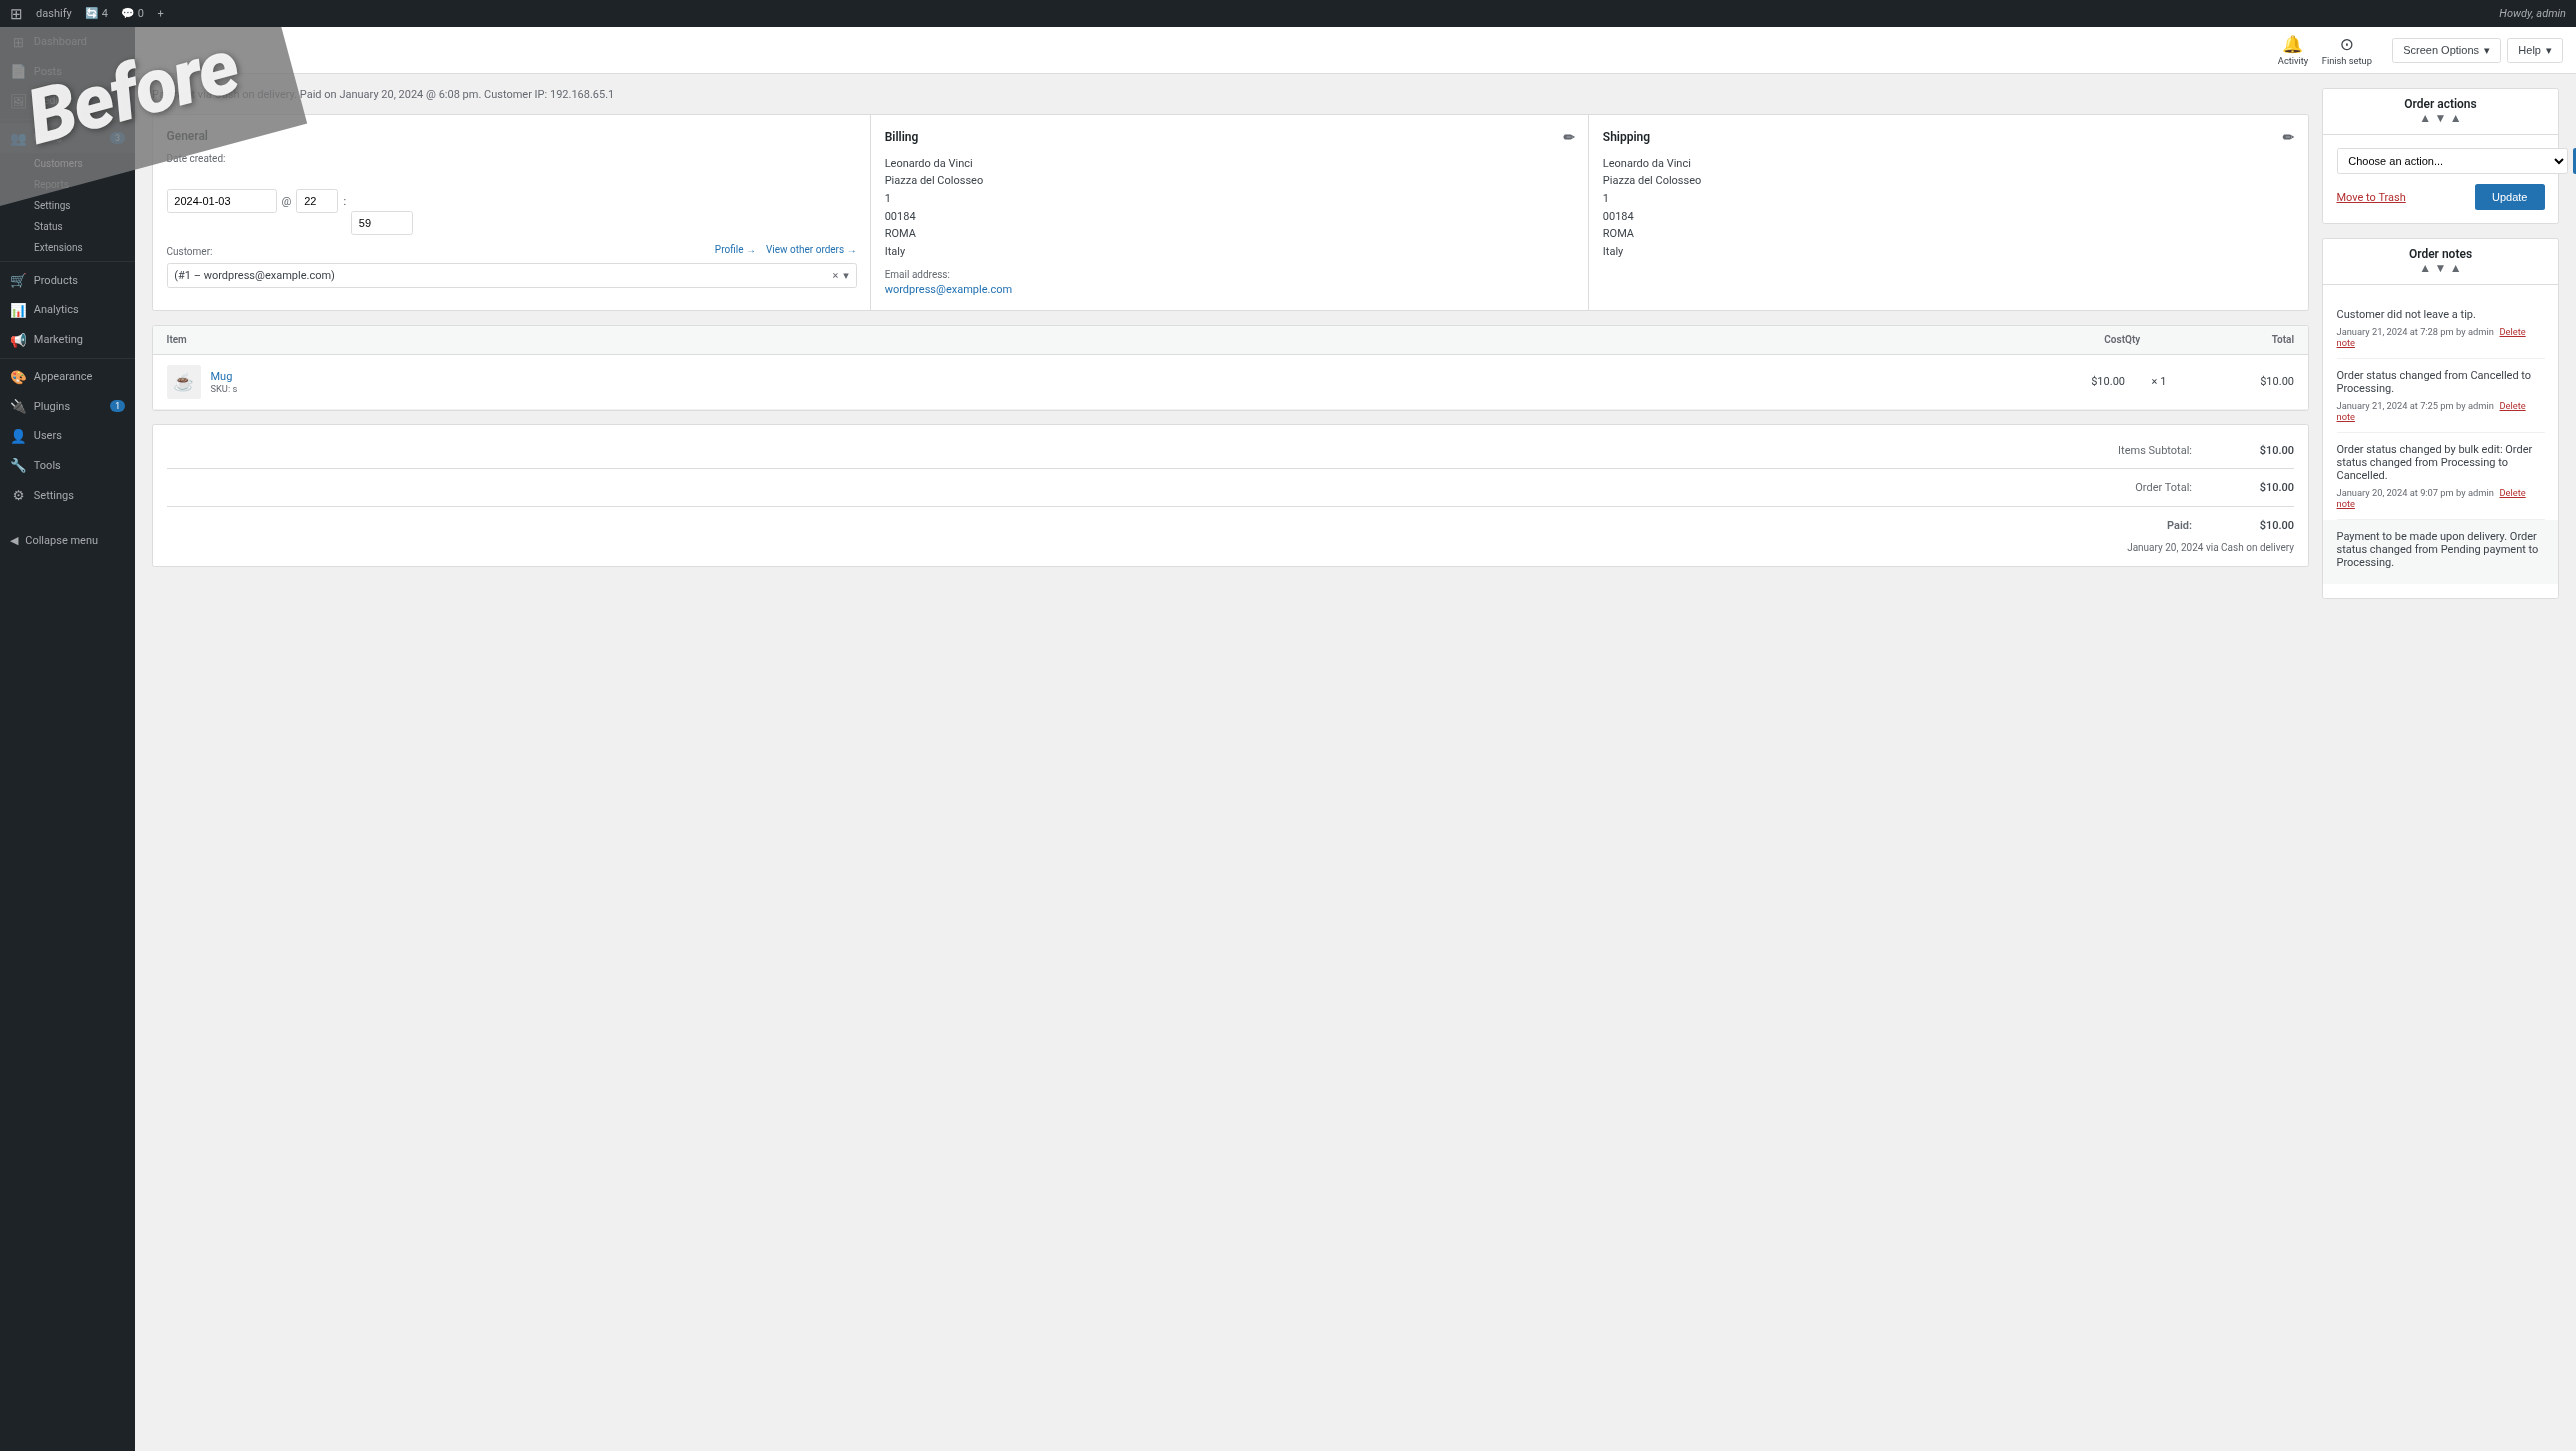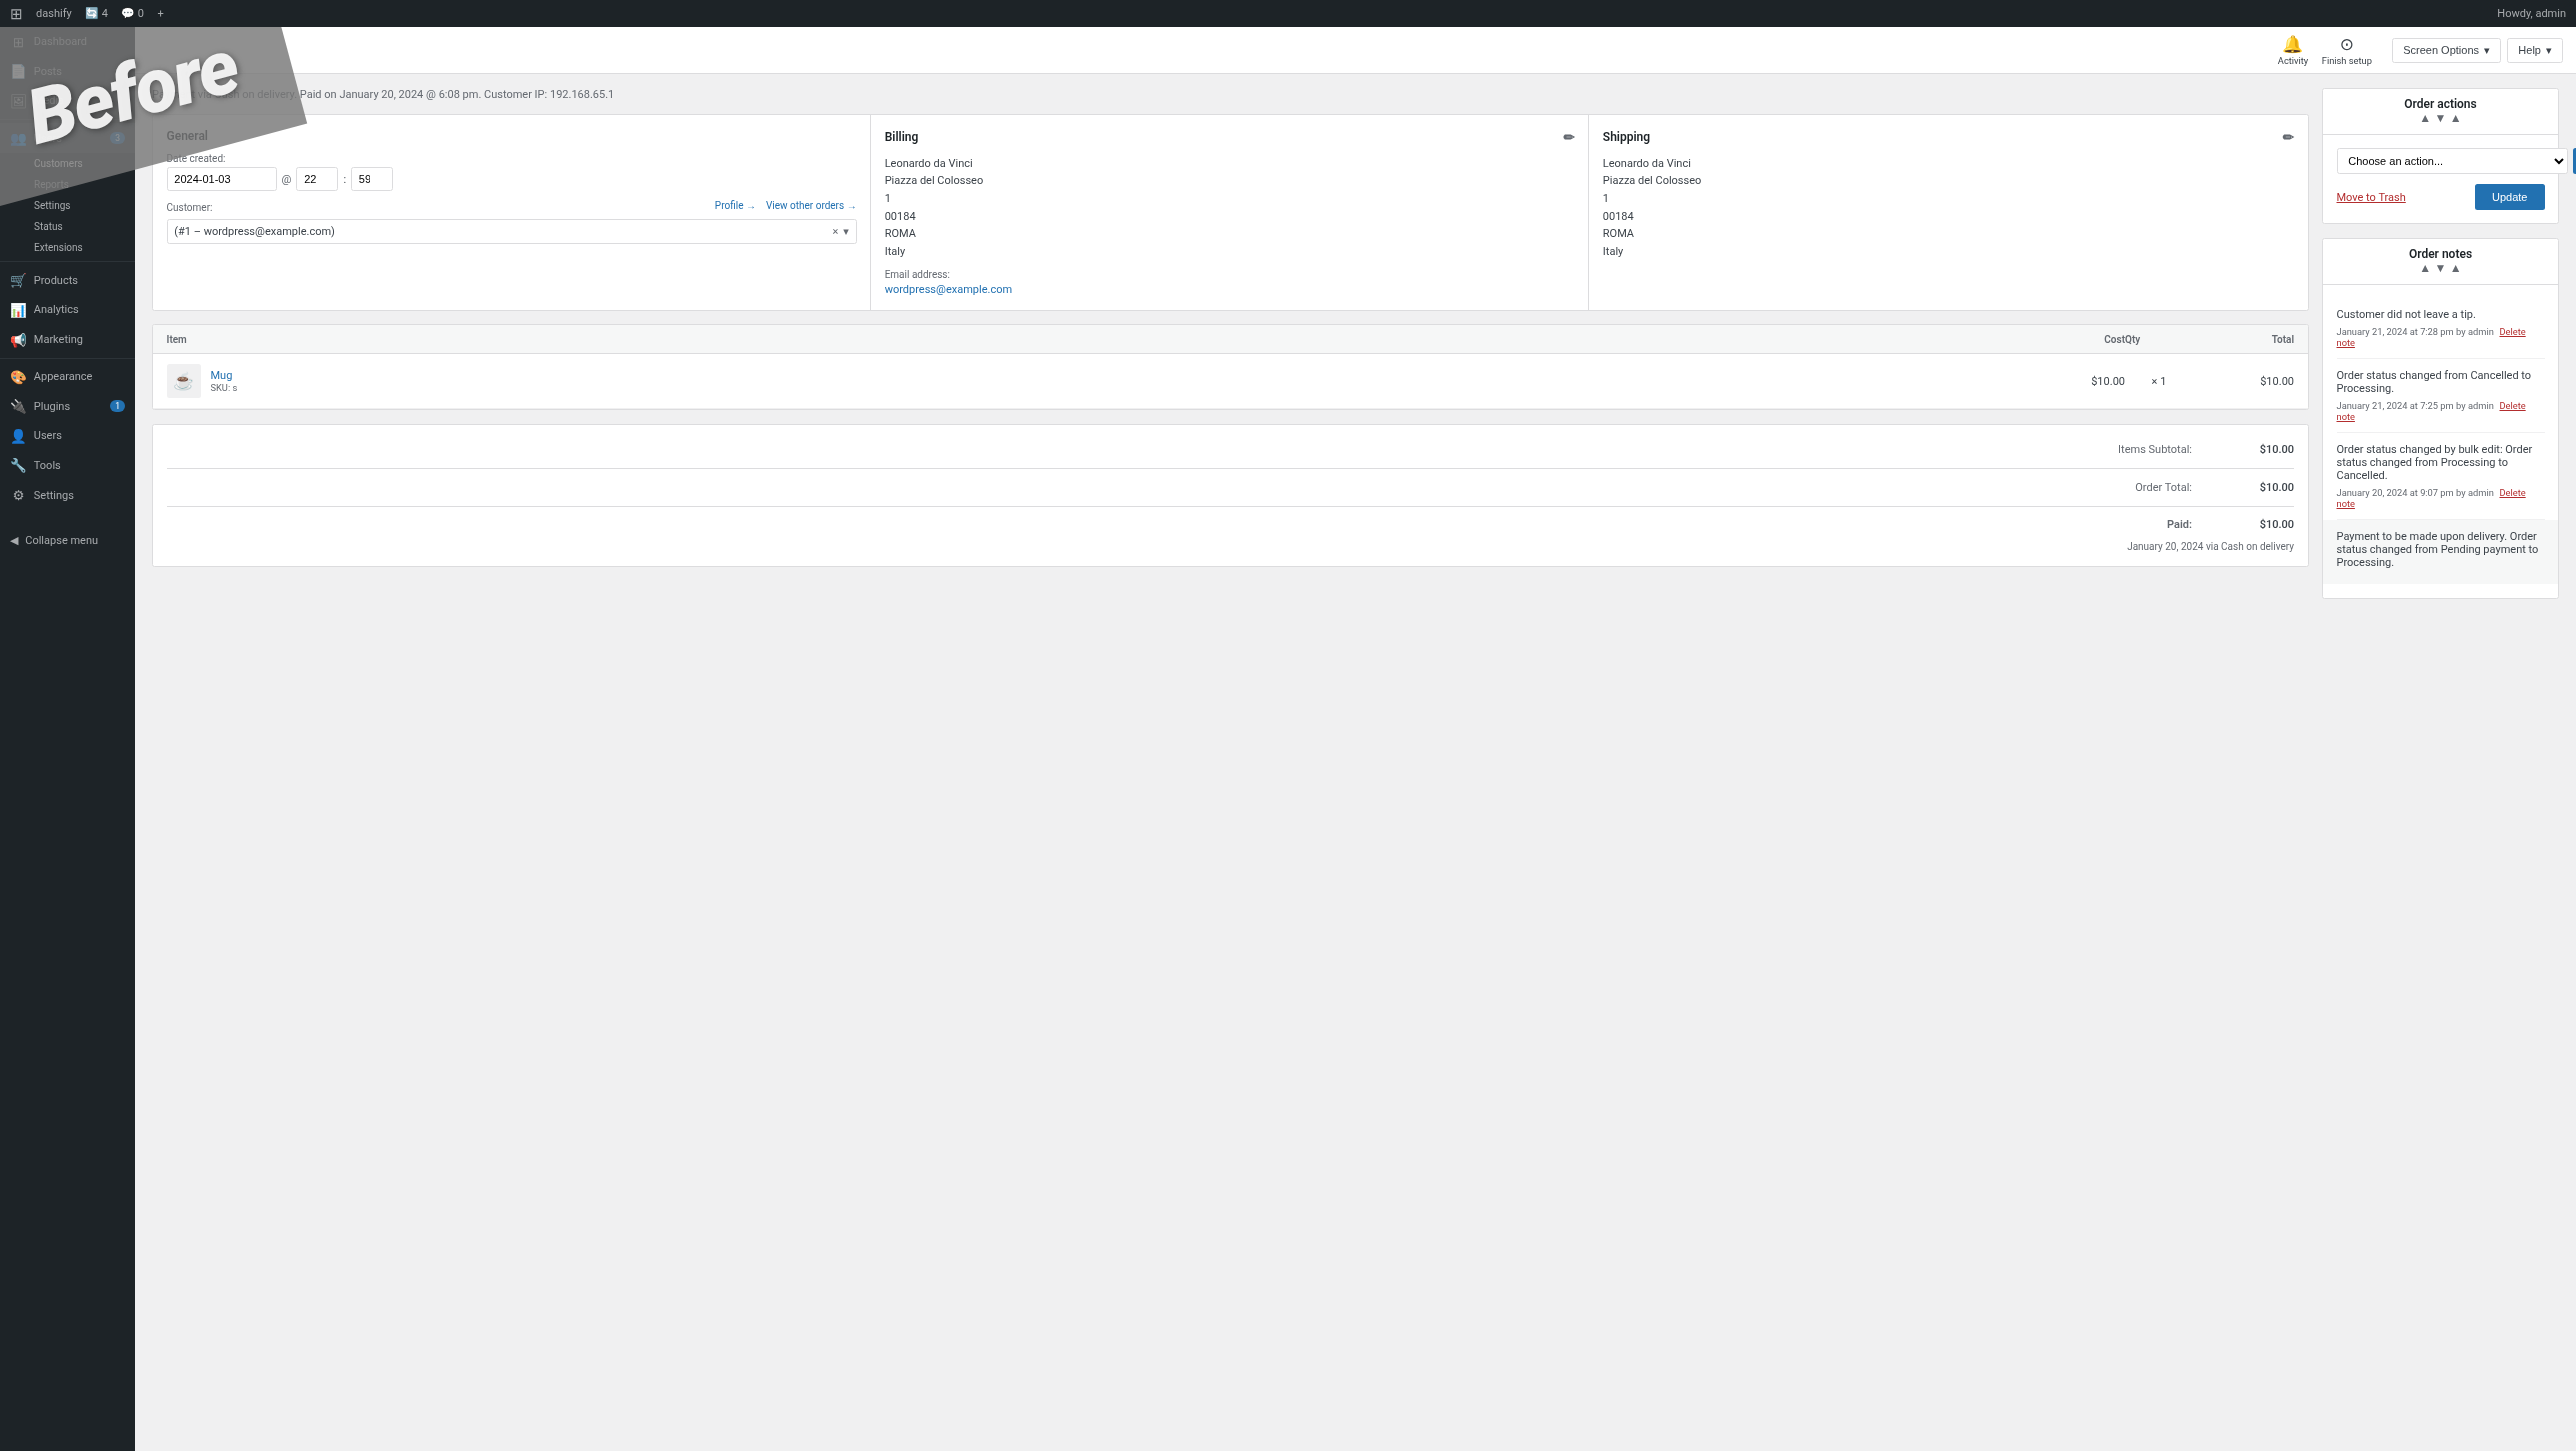--- a/index.html
+++ b/index.html
@@ -399,21 +399,21 @@
   </style>
 </head>
 <body>
 
 <div id="wpadminbar">
   <span style="font-size:15px; color:#a7aaad;">⊞</span>
   <span style="color:#a7aaad; font-size:11px;">dashify</span>
   <span style="color:#a7aaad; font-size:11px;">🔄 <span>4</span></span>
   <span style="color:#a7aaad; font-size:11px;">💬 <span>0</span></span>
   <span style="color:#a7aaad; font-size:11px;">+</span>
-  <span style="margin-left:auto; color:#a7aaad; font-size:11px;">Howdy, admin</span>
+  <span style="margin-left:auto; color:#a7aaad; font-size:11px;font-style:italic;">Howdy, admin</span>
 </div>
 
 <div id="adminmenu-wrap">
   <div class="menu-item">
     <span class="menu-icon">⊞</span>
     <span class="menu-label">Dashboard</span>
   </div>
   <div class="menu-item">
     <span class="menu-icon">📄</span>
     <span class="menu-label">Posts</span>
@@ -520,21 +520,21 @@
           <h2>
             <span>General</span>
           </h2>
           <div class="form-row">
             <label class="form-label">Date created:</label>
             <div class="inline-inputs">
               <input type="text" class="form-input" style="width: 110px;" value="2024-01-03">
               <span class="at-sign">@</span>
               <input type="number" class="form-input" style="width: 42px;" value="22">
               <span>:</span>
-              <input type="number" class="form-input" style="width: 42px;" value="59">
+              <input type="number" class="form-input" style="width: 62px; margin-top: 44px;" value="59">
             </div>
           </div>
           <div class="form-row">
             <div style="display:flex; align-items:center; justify-content:space-between; margin-bottom:3.4px;">
               <label class="form-label" style="margin-bottom:0;">Customer:</label>
               <div class="customer-links">
                 <span class="customer-link">Profile →</span>
                 <span class="customer-link">View other orders →</span>
               </div>
             </div>

